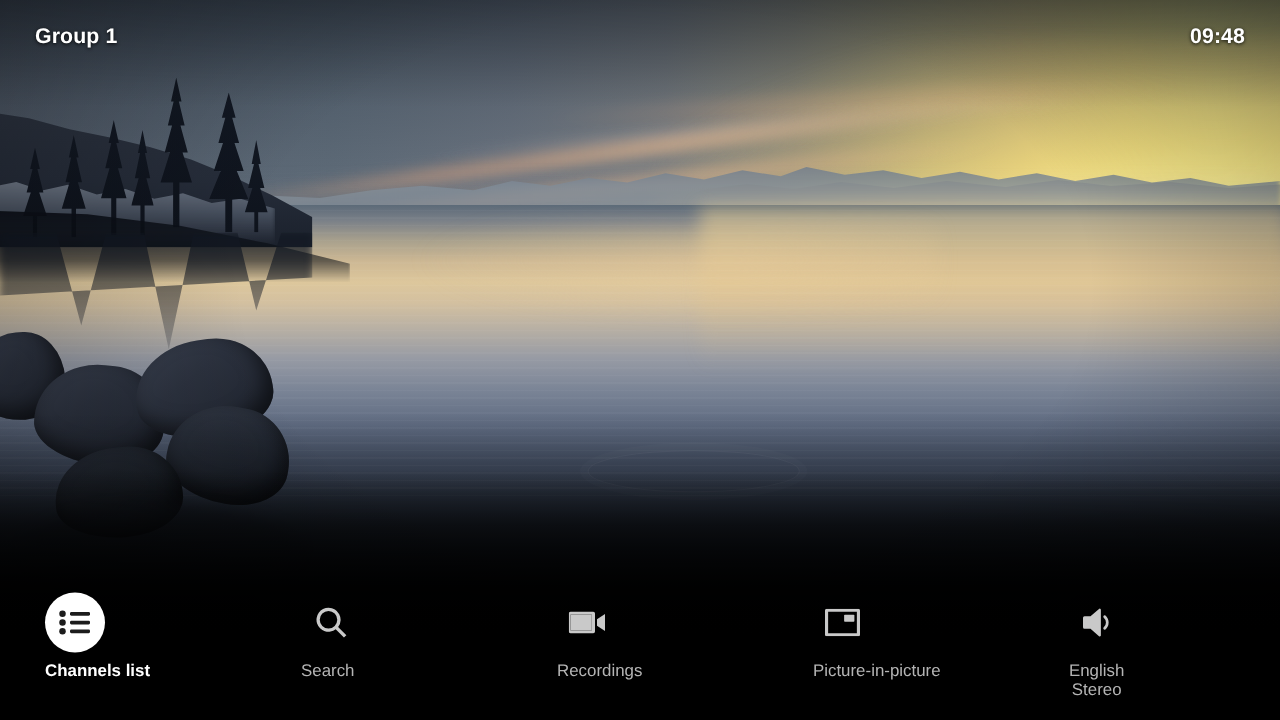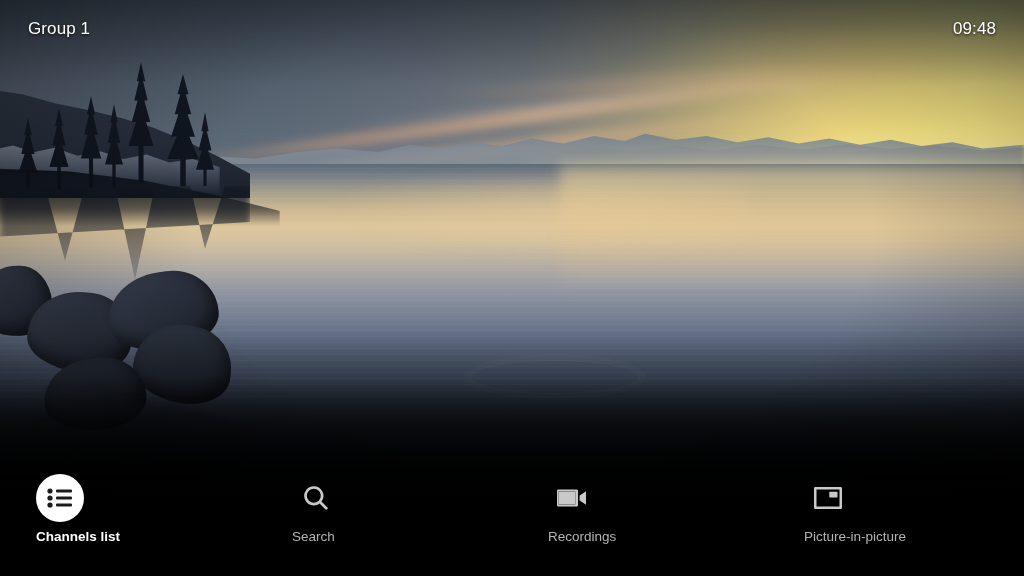--- a/index.html
+++ b/index.html
@@ -216,20 +216,21 @@
   }
   .topbar-scrim {
     position:absolute; left:0; top:0; width:1024px; height:86px;
     background:linear-gradient(to bottom, rgba(0,0,0,0.30), rgba(0,0,0,0.0));
     z-index:15; pointer-events:none;
   }
   .group-label, .clock-label {
     color:#ffffff; font-size:17px; line-height:1;
     text-shadow:0 1px 3px rgba(0,0,0,0.85);
     letter-spacing:0.1px;
+    font-weight:bold;
   }
 
   
   .bottom-scrim {
     position:absolute; left:0; bottom:0; width:1024px; height:200px;
     background:linear-gradient(to bottom, rgba(0,0,0,0.0) 0%, rgba(0,0,0,0.55) 22%, rgba(0,0,0,0.93) 48%, #000 66%, #000 100%);
     z-index:18; pointer-events:none;
   }
   .menubar {
     position:absolute; left:0; bottom:0; width:1024px; height:110px;
@@ -362,16 +363,29 @@
         <svg width="28" height="22" viewBox="0 0 28 22" aria-hidden="true">
           <g class="stroke-ico">
             <path d="M1.3 0h25.4A1.3 1.3 0 0 1 28 1.3v19.4a1.3 1.3 0 0 1-1.3 1.3H1.3A1.3 1.3 0 0 1 0 20.7V1.3A1.3 1.3 0 0 1 1.3 0zm1.2 2.4v17.2h23V2.4z"></path>
             <rect x="15.3" y="4.8" width="8.2" height="5.6" rx="0.6"></rect>
           </g>
         </svg>
       </span>
       <span class="menu-label">Picture-in-picture</span>
     </div>
 
+    <div class="menu-item">
+      <span class="icon-wrap">
+        <svg width="26" height="24" viewBox="0 0 26 24" aria-hidden="true">
+          <g class="stroke-ico">
+            <path d="M13.2 1.1 6.4 7.0H1.6a1.2 1.2 0 0 0-1.2 1.2v7.6a1.2 1.2 0 0 0 1.2 1.2h4.8l6.8 5.9a.9.9 0 0 0 1.5-.7V1.8a.9.9 0 0 0-1.5-.7z"></path>
+            <path d="M18.1 6.2a1.15 1.15 0 0 0-1.1 1.95 5.1 5.1 0 0 1 0 7.7 1.15 1.15 0 0 0 1.1 1.95 7.4 7.4 0 0 0 0-11.6z"></path>
+            <path d="M21.6 2.6a1.15 1.15 0 0 0-1.2 1.9 9.1 9.1 0 0 1 0 15 1.15 1.15 0 0 0 1.2 1.9 11.4 11.4 0 0 0 0-18.8z" opacity="0"></path>
+          </g>
+        </svg>
+      </span>
+      <span class="menu-label">English
+Stereo</span>
+    </div>
 
 
   </div>
 </div>
 
 </body></html>

